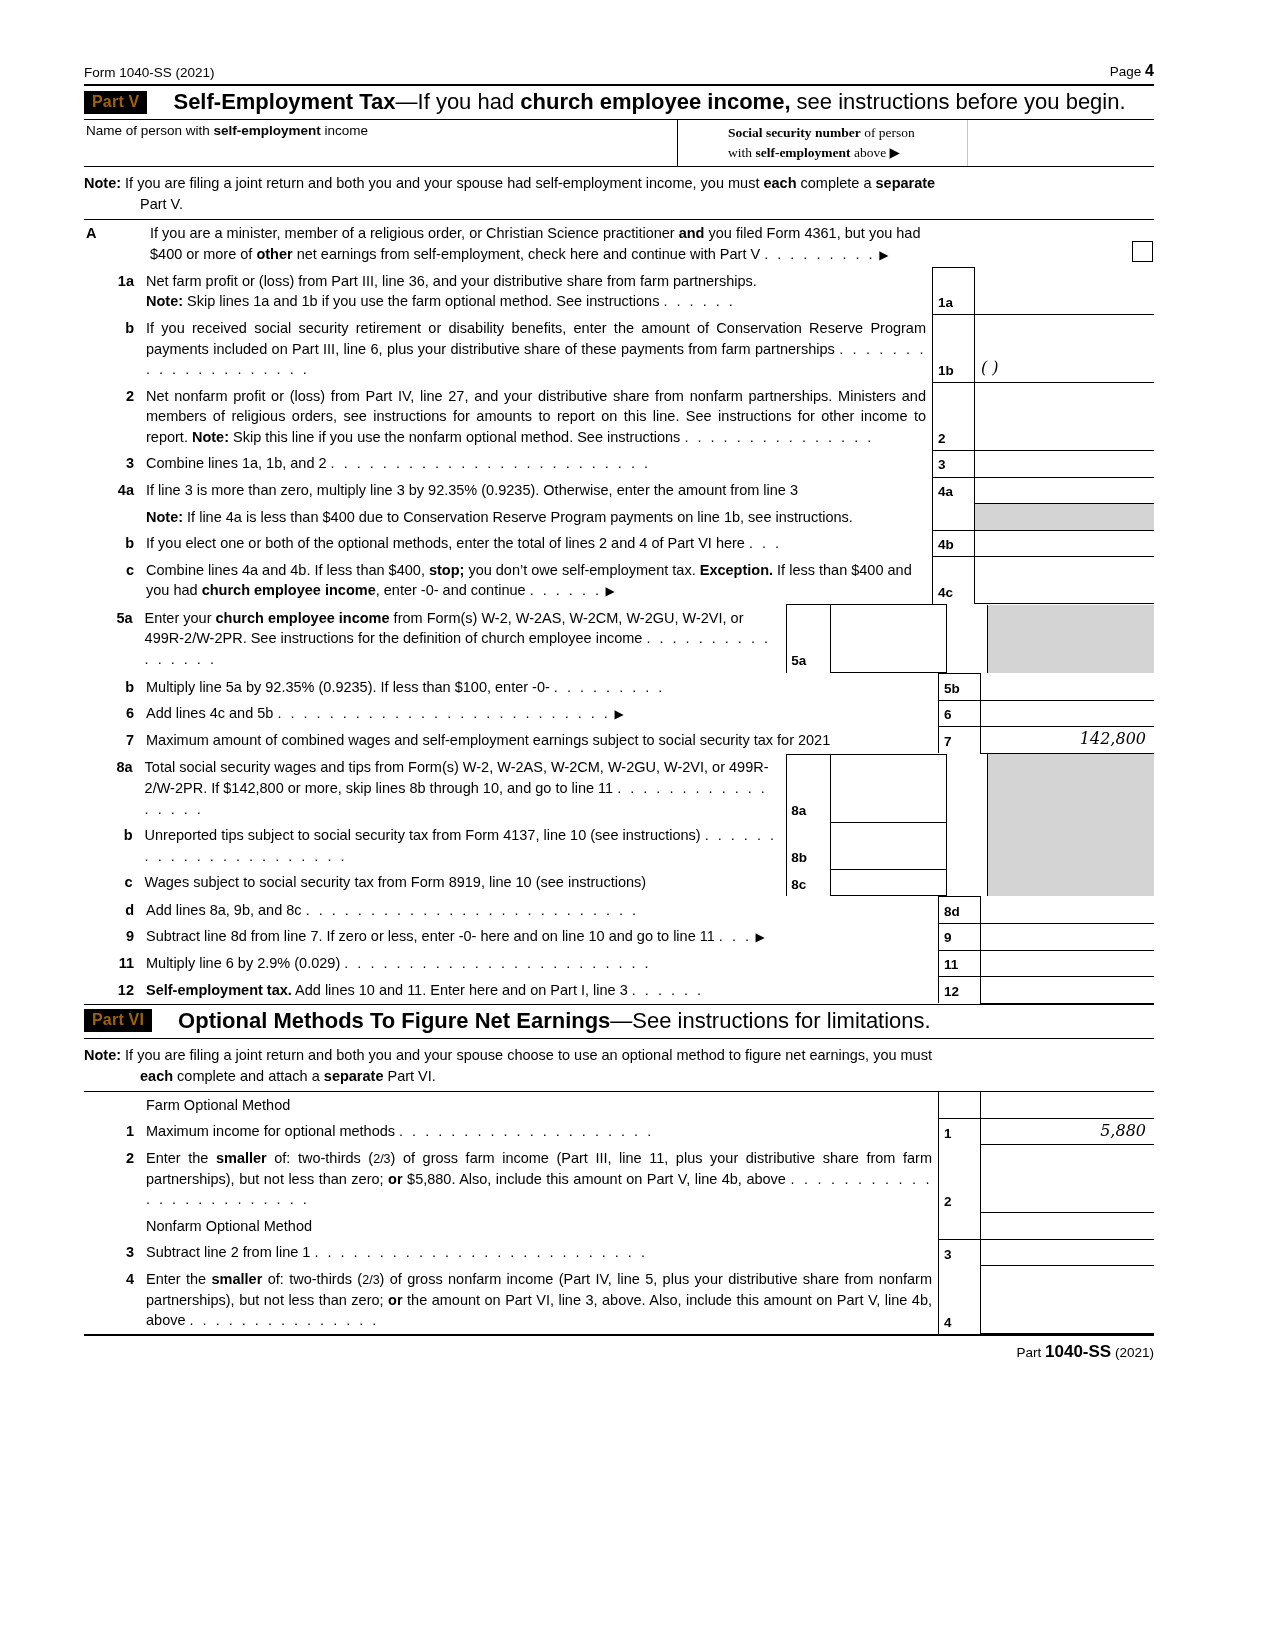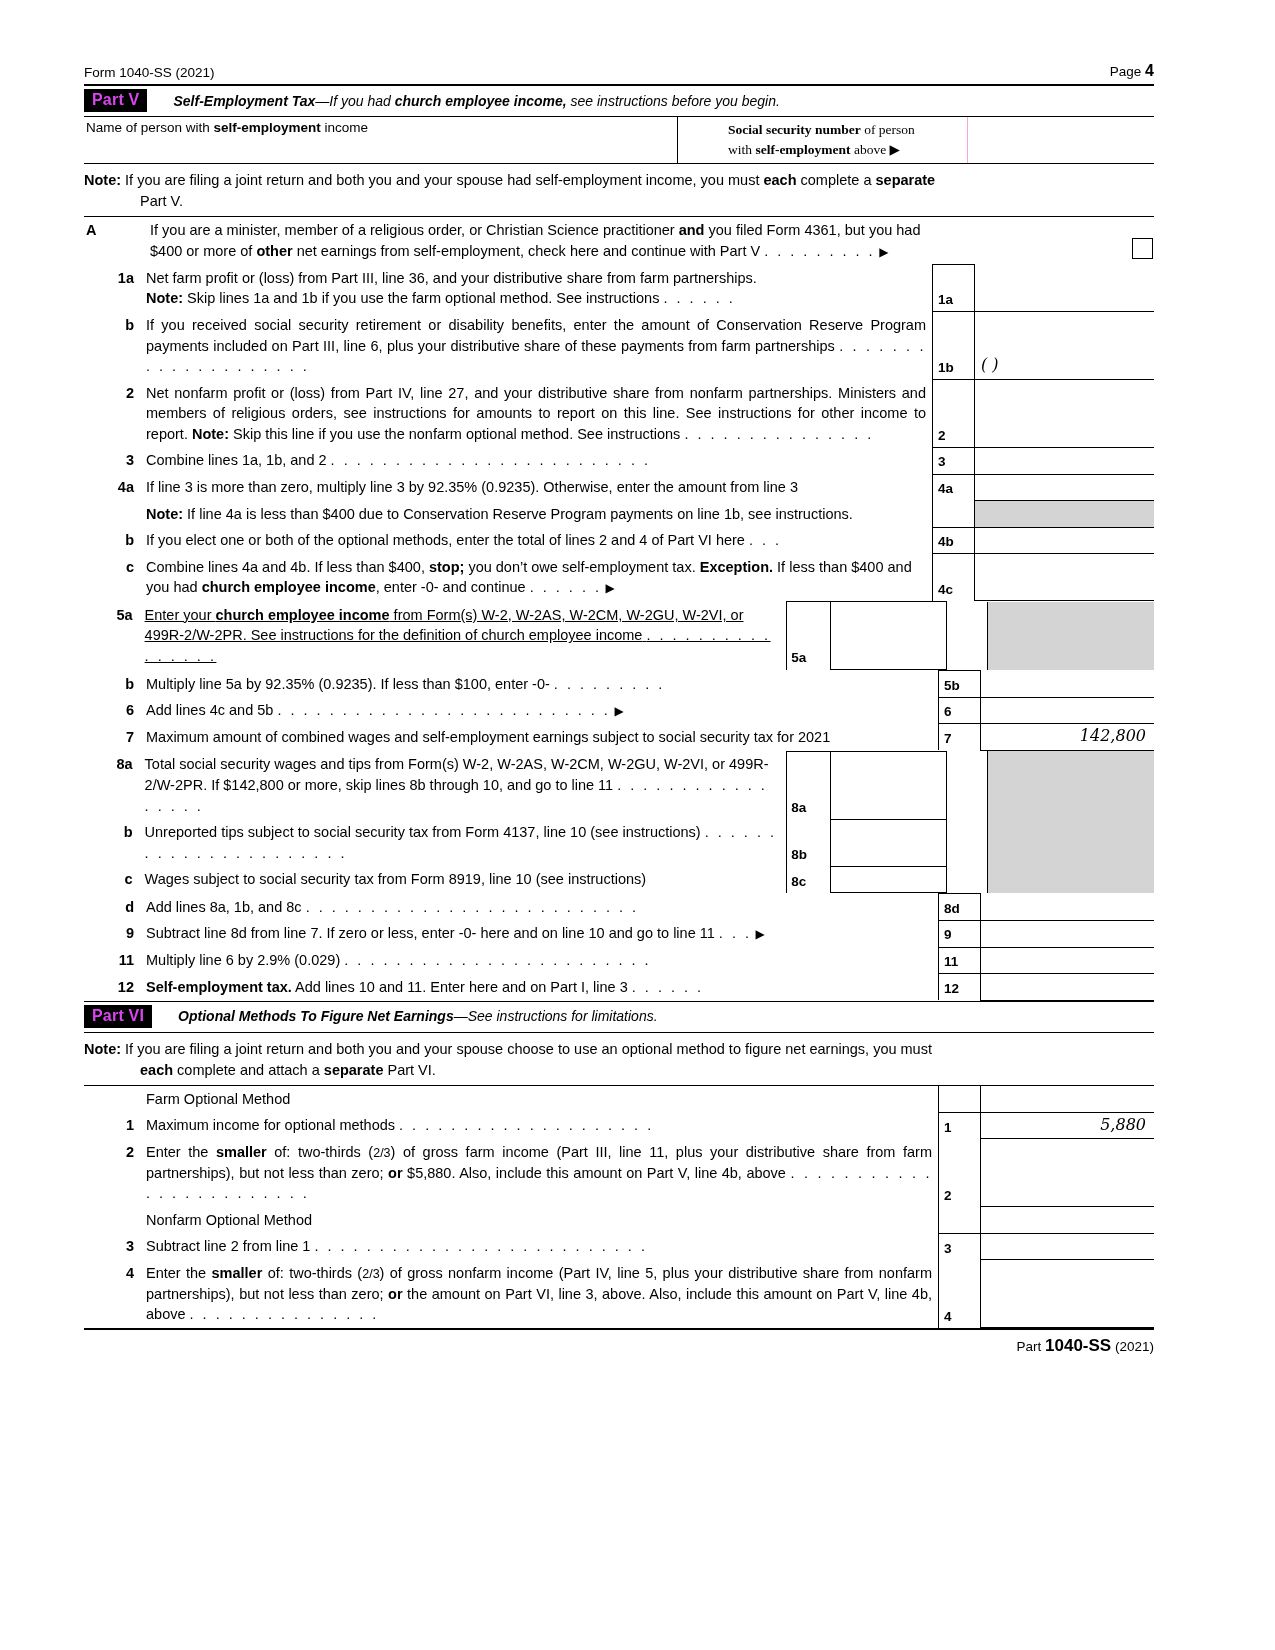--- a/index.html
+++ b/index.html
@@ -34,30 +34,29 @@
   
   .part-bar {
     border-top: 2.5px solid #000;
     border-bottom: 1px solid #000;
     display: flex;
     align-items: center;
     padding: 3px 0 4px 0;
   }
   .part-tag {
     background: #000;
-    color: #d946ef;
+    color: #a16207;
     font-weight: bold;
     font-size: 16px;
     padding: 2px 8px 3px 8px;
     margin-right: 26px;
     letter-spacing: .2px;
   }
   .part-title {
-    font-size: 14px;
-    font-style: italic;
+    font-size: 22px;
   }
   .part-title b { font-weight: bold; }
 
   
   .name-row {
     display: flex;
     border-bottom: 1.5px solid #000;
     font-size: 13.5px;
     gap: 44px;
   }
@@ -293,21 +292,21 @@
       <td class="lbl bt">4c</td>
       <td class="amt bb"></td>
     </tr>
   </tbody>
     </table>
 
   <table class="lines">
     <tbody>
         <tr>
       <td class="num">5a</td>
-      <td class="txt" style="width:660px;text-decoration:underline;">
+      <td class="txt" style="width:660px;">
         <span>Enter your </span><span class="b">church employee income</span><span> from Form(s) W-2, W-2AS, W-2CM, W-2GU, W-2VI, or 499R-2/W-2PR. See instructions for the definition of church employee income</span>
         <span class="leader">. . . . . . . . . . . . . . . .</span>
       </td>
       <td class="sub bt">5a</td>
       <td class="subamt bt bb"></td>
       <td class="lbl shade"></td>
       <td class="amt shade"></td>
     </tr>
   </tbody>
     </table>
@@ -383,21 +382,21 @@
     </tr>
   </tbody>
     </table>
 
   <table class="lines">
 
     <tbody>
         <tr>
       <td class="num">d</td>
       <td class="txt">
-        <span>Add lines 8a, 1b, and 8c</span>
+        <span>Add lines 8a, 9b, and 8c</span>
         <span class="leader">. . . . . . . . . . . . . . . . . . . . . . . . . .</span>
       </td>
       <td class="lbl bt">8d</td>
       <td class="amt bb"></td>
     </tr>
 
     <tr>
       <td class="num">9</td>
       <td class="txt">
         <span>Subtract line 8d from line 7. If zero or less, enter -0- here and on line 10 and go to line 11</span>

